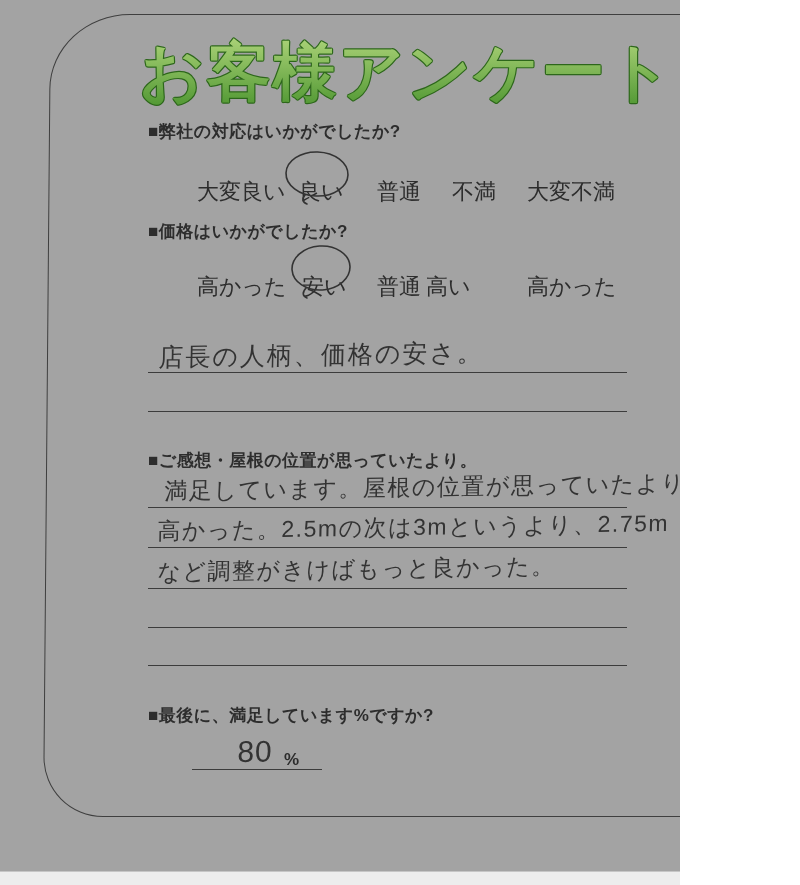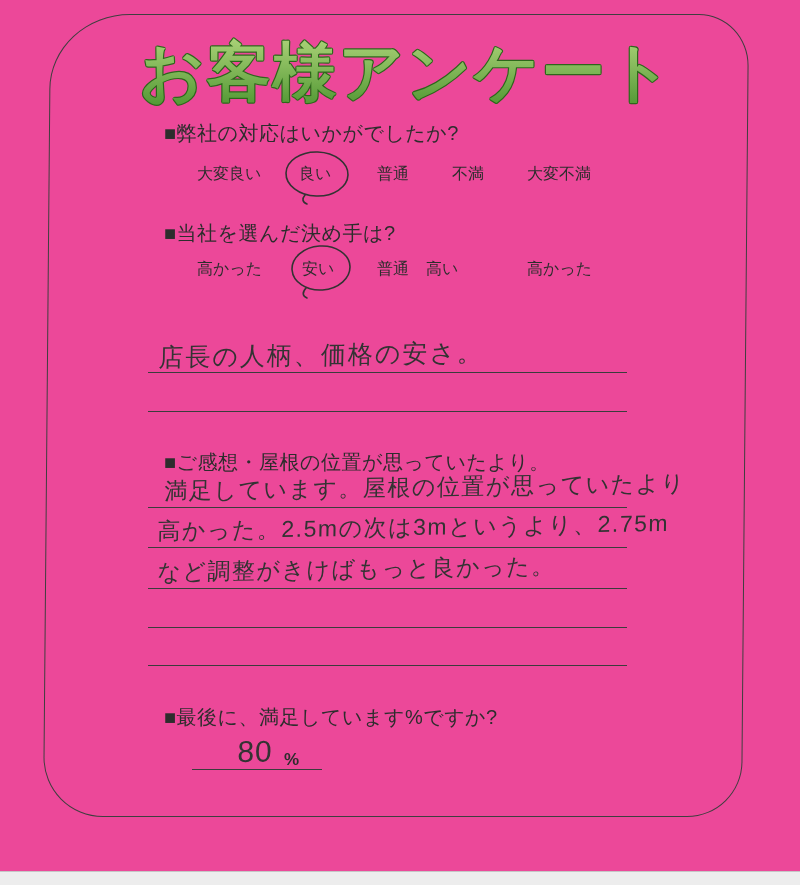--- a/index.html
+++ b/index.html
@@ -1,42 +1,42 @@
 <!DOCTYPE html>
 <html style="--title-gradient-top: #aed47a; --title-gradient-bottom: #4e9631; --title-outline: #2d671b; --ink: #333333; --print: #2d2d2d;"><head>
 <meta charset="utf-8">
 <style>
   html,body { margin:0; padding:0; background:#ffffff; }
   .canvas {
-    position:relative; width:800px; height:885px; overflow:hidden;
-    background:#ec4899;
+    position:relative; width:680px; height:885px; overflow:hidden;
+    background:#a3a3a3;
     font-family:"Liberation Sans", sans-serif;
     color:var(--print,#2d2d2d);
   }
   .form-box {
     position:absolute; left:50px; top:14px; width:697px; height:801px;
     border:1.6px solid #3f3f3f; background:transparent;
     border-radius:80px 50px 55px 60px / 75px 52px 55px 60px;
     transform:skewX(-0.5deg); transform-origin:top left;
   }
   .title-svg { position:absolute; left:62px; top:14px; }
   .title-text {
     font-family:"DejaVu Sans","Liberation Sans",sans-serif;
     font-weight:bold; font-size:64px; letter-spacing:2px;
     fill:url(#titleGrad);
     stroke:var(--title-outline,#2d671b); stroke-width:2.4px;
     paint-order:stroke; stroke-linejoin:round;
   }
   .q-label {
-    position:absolute; left:164px; font-size:20px; font-weight:400;
+    position:absolute; left:148px; font-size:17px; font-weight:700;
     letter-spacing:0.5px; white-space:nowrap; color:var(--print,#2d2d2d);
   }
   .opt {
-    position:absolute; font-size:16px; font-weight:500;
-    white-space:nowrap; color:var(--print,#2d2d2d);
+    position:absolute; font-size:22px; font-weight:500;
+    white-space:nowrap; color:var(--print,#2d2d2d);margin-top:13px;
   }
   .circle-mark { position:absolute; }
   .circle-mark ellipse, .circle-mark path {
     fill:none; stroke:var(--ink,#3a3a3a); stroke-width:1.6; stroke-linecap:round;
   }
   .rule {
     position:absolute; left:148px; width:479px; height:0;
     border-top:1.5px solid #3c3c3c;
   }
   .rule-short { position:absolute; left:192px; width:130px; height:0; border-top:1.6px solid #3c3c3c; }
@@ -78,21 +78,21 @@
   <div class="opt" style="left:197px; top:164px">大変良い</div>
   <div class="opt" style="left:299px; top:164px">良い</div>
   <div class="opt" style="left:377px; top:164px">普通</div>
   <div class="opt" style="left:452px; top:164px">不満</div>
   <div class="opt" style="left:527px; top:164px">大変不満</div>
   <svg class="circle-mark" style="left:283px; top:148px" width="72" height="60">
     <ellipse cx="34" cy="26" rx="31" ry="22" transform="rotate(2 34 26)"></ellipse>
     <path d="M22 47 q-5 6 2 9"></path>
   </svg>
 
-  <div class="q-label" style="top:220px">■当社を選んだ決め手は?</div>
+  <div class="q-label" style="top:220px">■価格はいかがでしたか?</div>
   <div class="opt" style="left:197px; top:259px">高かった</div>
   <div class="opt" style="left:302px; top:259px">安い</div>
   <div class="opt" style="left:377px; top:259px">普通</div>
   <div class="opt" style="left:426px; top:259px">高い</div>
   <div class="opt" style="left:527px; top:259px">高かった</div>
   <svg class="circle-mark" style="left:288px; top:242px" width="72" height="62">
     <ellipse cx="33" cy="26" rx="29" ry="22" transform="rotate(-4 33 26)"></ellipse>
     <path d="M18 46 q-6 7 1 10"></path>
   </svg>
 

